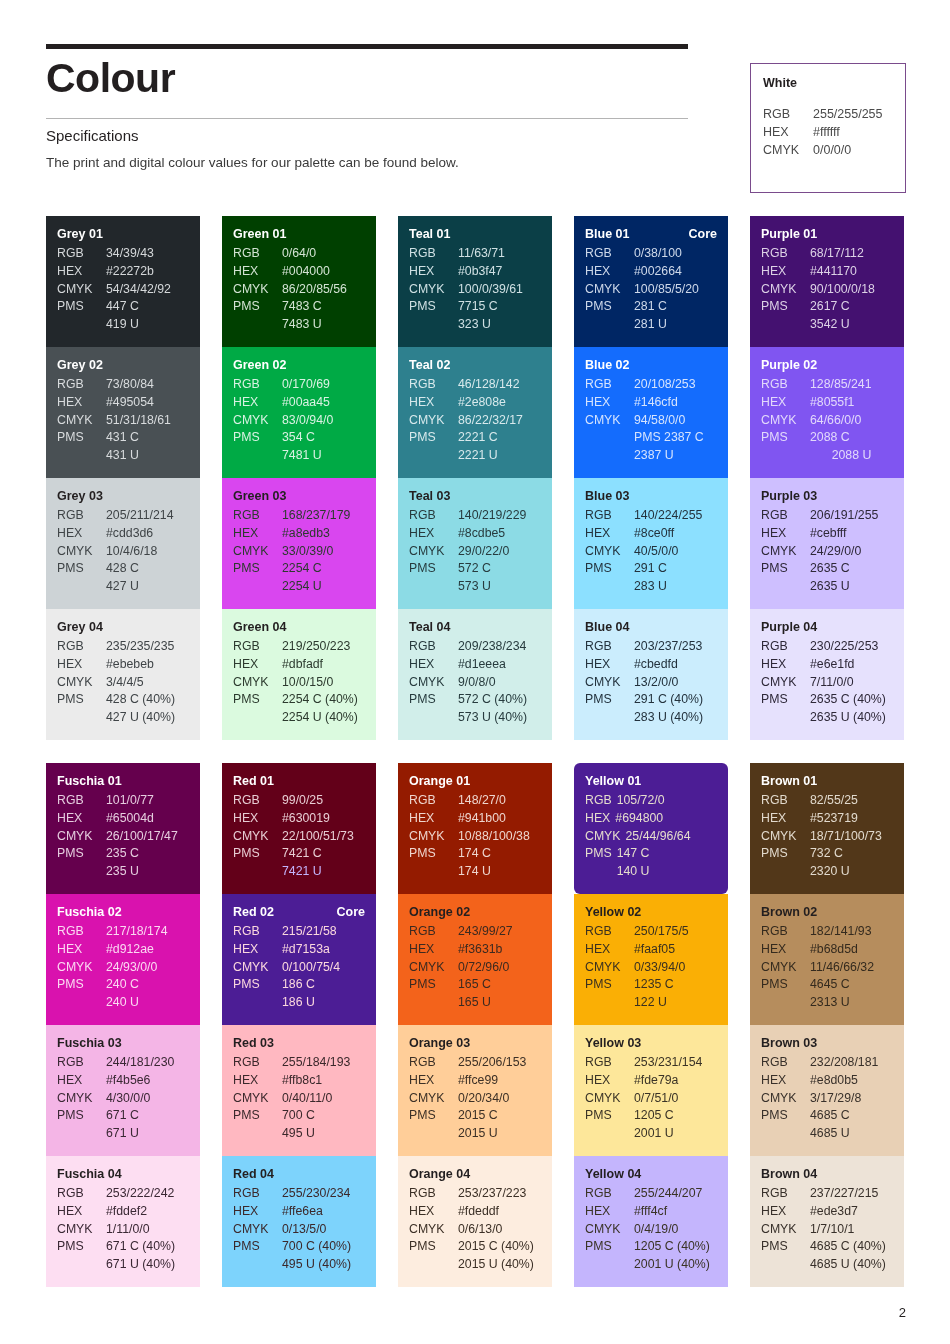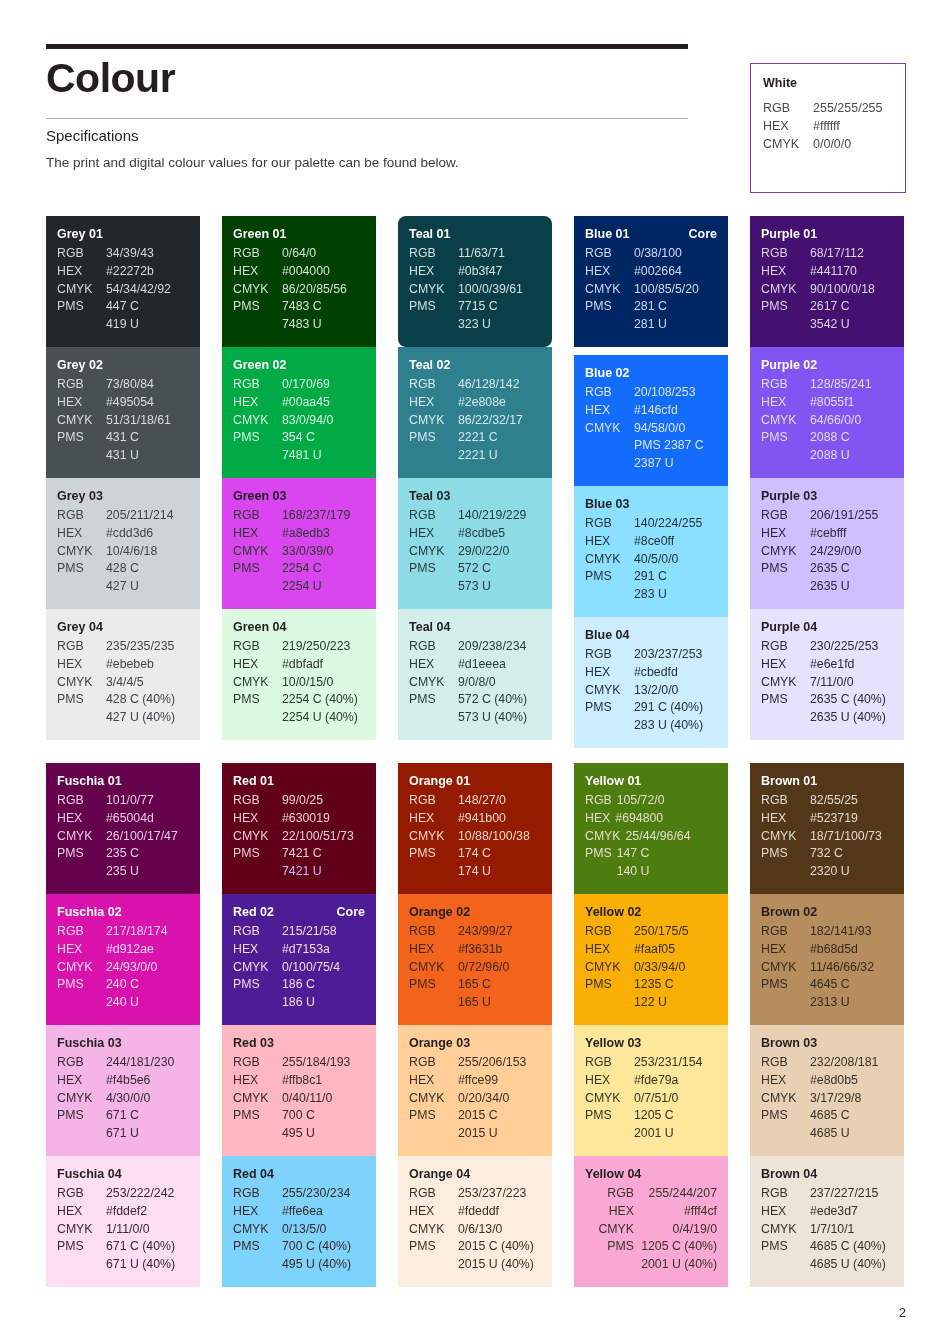--- a/index.html
+++ b/index.html
@@ -35,21 +35,21 @@
 
   
   .white-box {
     position: absolute; left: 750px; top: 63px;
     width: 156px; height: 130px;
     border: 1px solid #7a4b8c; background: #ffffff;
     padding: 12px 12px 0 12px;
   }
   .white-box .wb-title {
     font-size: 12.5px; font-weight: bold; color: #231f20;
-    margin-bottom: 10px;
+    margin-bottom: 16px;
   }
   .wb-row { display: flex; font-size: 12.5px; color: #4a4a4a; line-height: 1.42; }
   .wb-row .k { width: 50px; flex: 0 0 50px; }
   .wb-row .v { flex: 1; }
 
   
   .grid {
     position: absolute; left: 46px;
     width: 860px;
     display: grid;
@@ -313,21 +313,21 @@
             <span class="k">PMS</span>
             <span class="v">2254 C (40%)</span>
           </div>
           <div class="sw-row" style="color: rgb(44, 58, 46);">
             <span class="k blank">PMS</span>
             <span class="v">2254 U (40%)</span>
           </div>
         </div>
       </div>
       <div class="column">
-        <div class="swatch" style="background: rgb(11, 63, 71); color: rgb(255, 255, 255); border-radius: 8px;">
+        <div class="swatch" style="background: rgb(11, 63, 71); color: rgb(255, 255, 255);">
           <div class="sw-head">
             <span>Teal 01</span>
           </div>
           <div class="sw-row" style="color: rgb(207, 224, 227);">
             <span class="k">RGB</span>
             <span class="v">11/63/71</span>
           </div>
           <div class="sw-row" style="color: rgb(207, 224, 227);">
             <span class="k">HEX</span>
             <span class="v">#0b3f47</span>
@@ -441,21 +441,21 @@
           </div>
           <div class="sw-row" style="color: rgb(206, 217, 234);">
             <span class="k">PMS</span>
             <span class="v">281 C</span>
           </div>
           <div class="sw-row" style="color: rgb(206, 217, 234);">
             <span class="k blank">PMS</span>
             <span class="v">281 U</span>
           </div>
         </div>
-        <div class="swatch" style="background: rgb(20, 108, 253); color: rgb(255, 255, 255); margin-top: 8px;">
+        <div class="swatch" style="background: rgb(20, 108, 253); color: rgb(255, 255, 255);">
           <div class="sw-head">
             <span>Blue 02</span>
           </div>
           <div class="sw-row" style="color: rgb(214, 228, 254);">
             <span class="k">RGB</span>
             <span class="v">20/108/253</span>
           </div>
           <div class="sw-row" style="color: rgb(214, 228, 254);">
             <span class="k">HEX</span>
             <span class="v">#146cfd</span>
@@ -563,21 +563,21 @@
             <span class="v">#8055f1</span>
           </div>
           <div class="sw-row" style="color: rgb(226, 217, 251);">
             <span class="k">CMYK</span>
             <span class="v">64/66/0/0</span>
           </div>
           <div class="sw-row" style="color: rgb(226, 217, 251);">
             <span class="k">PMS</span>
             <span class="v">2088 C</span>
           </div>
-          <div class="sw-row" style="color: rgb(226, 217, 251);">
+          <div class="sw-row" style="color: rgb(226, 217, 251); text-align: center;">
             <span class="k blank">PMS</span>
             <span class="v">2088 U</span>
           </div>
         </div>
         <div class="swatch" style="background: rgb(206, 191, 255); color: rgb(35, 31, 32);">
           <div class="sw-head">
             <span>Purple 03</span>
           </div>
           <div class="sw-row" style="color: rgb(46, 40, 56);">
             <span class="k">RGB</span>
@@ -929,21 +929,21 @@
             <span class="k">PMS</span>
             <span class="v">2015 C (40%)</span>
           </div>
           <div class="sw-row" style="color: rgb(60, 48, 38);">
             <span class="k blank">PMS</span>
             <span class="v">2015 U (40%)</span>
           </div>
         </div>
       </div>
       <div class="column">
-        <div class="swatch" style="background: #4d7c0f; color: rgb(255, 255, 255);">
+        <div class="swatch" style="background: #4c1d95; color: rgb(255, 255, 255); border-radius: 6px;">
           <div class="sw-head">
             <span>Yellow 01</span>
           </div>
           <div class="sw-row compact" style="color: rgb(229, 221, 205);">
             <span class="k">RGB</span>
             <span class="v">105/72/0</span>
           </div>
           <div class="sw-row compact" style="color: rgb(229, 221, 205);">
             <span class="k">HEX</span>
             <span class="v">#694800</span>
@@ -1004,21 +1004,21 @@
           </div>
           <div class="sw-row" style="color: rgb(58, 51, 38);">
             <span class="k">PMS</span>
             <span class="v">1205 C</span>
           </div>
           <div class="sw-row" style="color: rgb(58, 51, 38);">
             <span class="k blank">PMS</span>
             <span class="v">2001 U</span>
           </div>
         </div>
-        <div class="swatch" style="background: #f9a8d4; color: rgb(35, 31, 32); text-align: right;">
+        <div class="swatch" style="background: #c4b5fd; color: rgb(35, 31, 32);">
           <div class="sw-head">
             <span>Yellow 04</span>
           </div>
           <div class="sw-row" style="color: rgb(58, 51, 38);">
             <span class="k">RGB</span>
             <span class="v">255/244/207</span>
           </div>
           <div class="sw-row" style="color: rgb(58, 51, 38);">
             <span class="k">HEX</span>
             <span class="v">#fff4cf</span>

